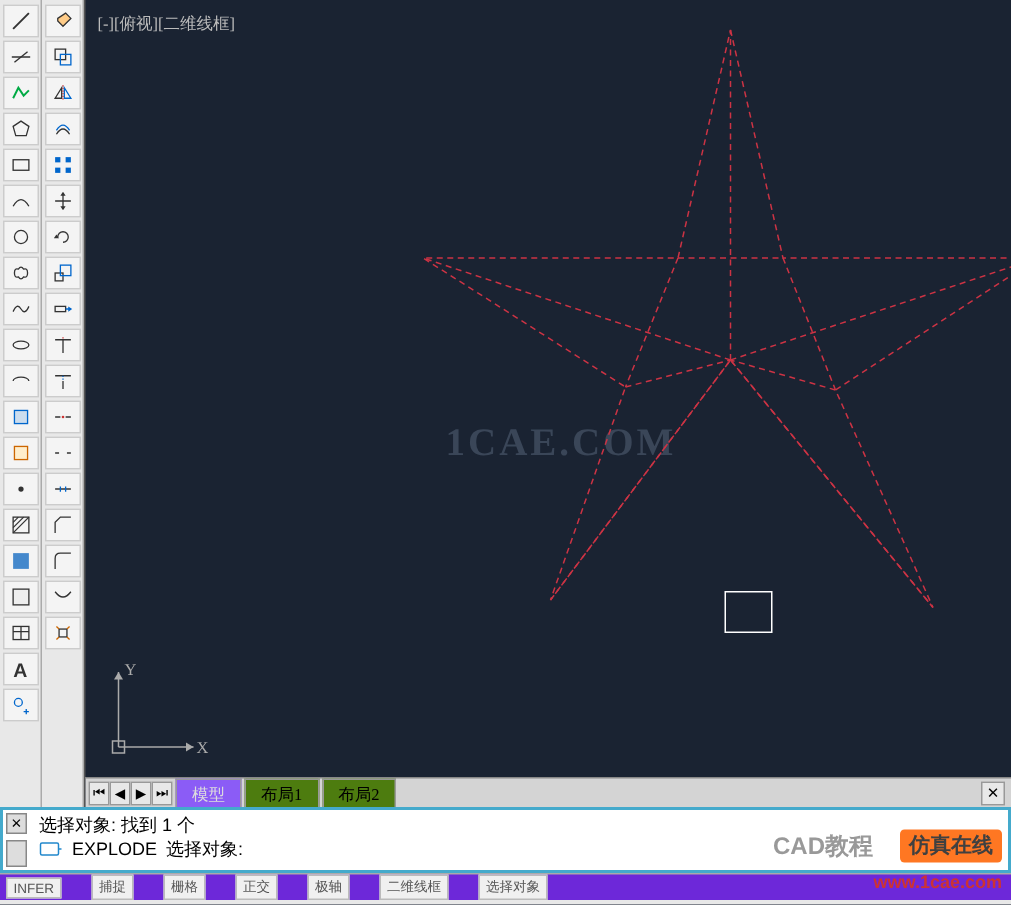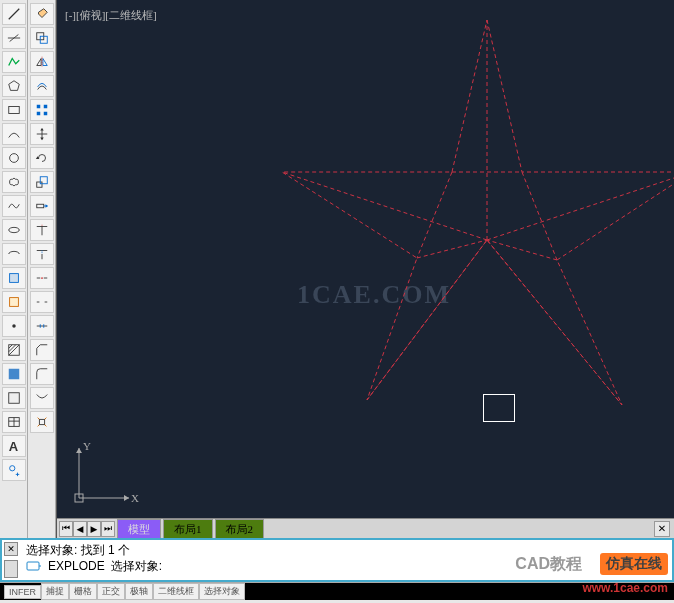--- a/index.html
+++ b/index.html
@@ -32,21 +32,21 @@
     .tab-close { margin-left: auto; margin-right: 4px; width: 16px; height: 16px; background: #e8e8e8; border: 1px solid #999; display: flex; align-items: center; justify-content: center; font-size: 10px; cursor: pointer; }
     
     .cmd-area { background: #fff; border: 2px solid #4ac; height: 44px; position: relative; margin-top: 0; }
     .cmd-close { position: absolute; left: 2px; top: 2px; width: 14px; height: 14px; background: #ddd; border: 1px solid #888; display: flex; align-items: center; justify-content: center; font-size: 9px; cursor: pointer; }
     .cmd-handle { position: absolute; left: 2px; top: 20px; width: 14px; height: 18px; background: #ddd; border: 1px solid #888; cursor: move; }
     .cmd-lines { margin-left: 20px; padding: 2px 4px; }
     .cmd-line1 { font-size: 12px; color: #000; height: 16px; }
     .cmd-line2 { font-size: 12px; color: #000; height: 16px; display: flex; align-items: center; gap: 6px; }
     .cmd-icon { display: inline-block; width: 16px; height: 14px; color: #2288cc; }
     
-    .status-bar { height: 18px; background: #000000; border-top: 1px solid #aaa; display: flex; align-items: center; font-size: 10px; color: #555; padding: 0 4px; gap: 0; }
+    .status-bar { height: 18px; background: #6d28d9; border-top: 1px solid #aaa; display: flex; align-items: center; font-size: 10px; color: #555; padding: 0 4px; gap: 20px; }
     .status-item { border: 1px solid #bbb; padding: 1px 4px; background: #f0f0f0; font-size: 9px; }
     
     .watermark-right { position: absolute; right: 6px; bottom: 28px; display: flex; align-items: flex-end; gap: 18px; }
     .wm-cad { color: #999; font-size: 16px; font-weight: bold; }
     .wm-box { background: #ff7722; color: #404040; padding: 2px 6px; font-size: 14px; font-weight: bold; border-radius: 3px; }
     .wm-url { position: absolute; right: 6px; bottom: 8px; color: #cc3333; font-size: 12px; font-weight: bold; }
   </style>
 </head>
 <body>
 

